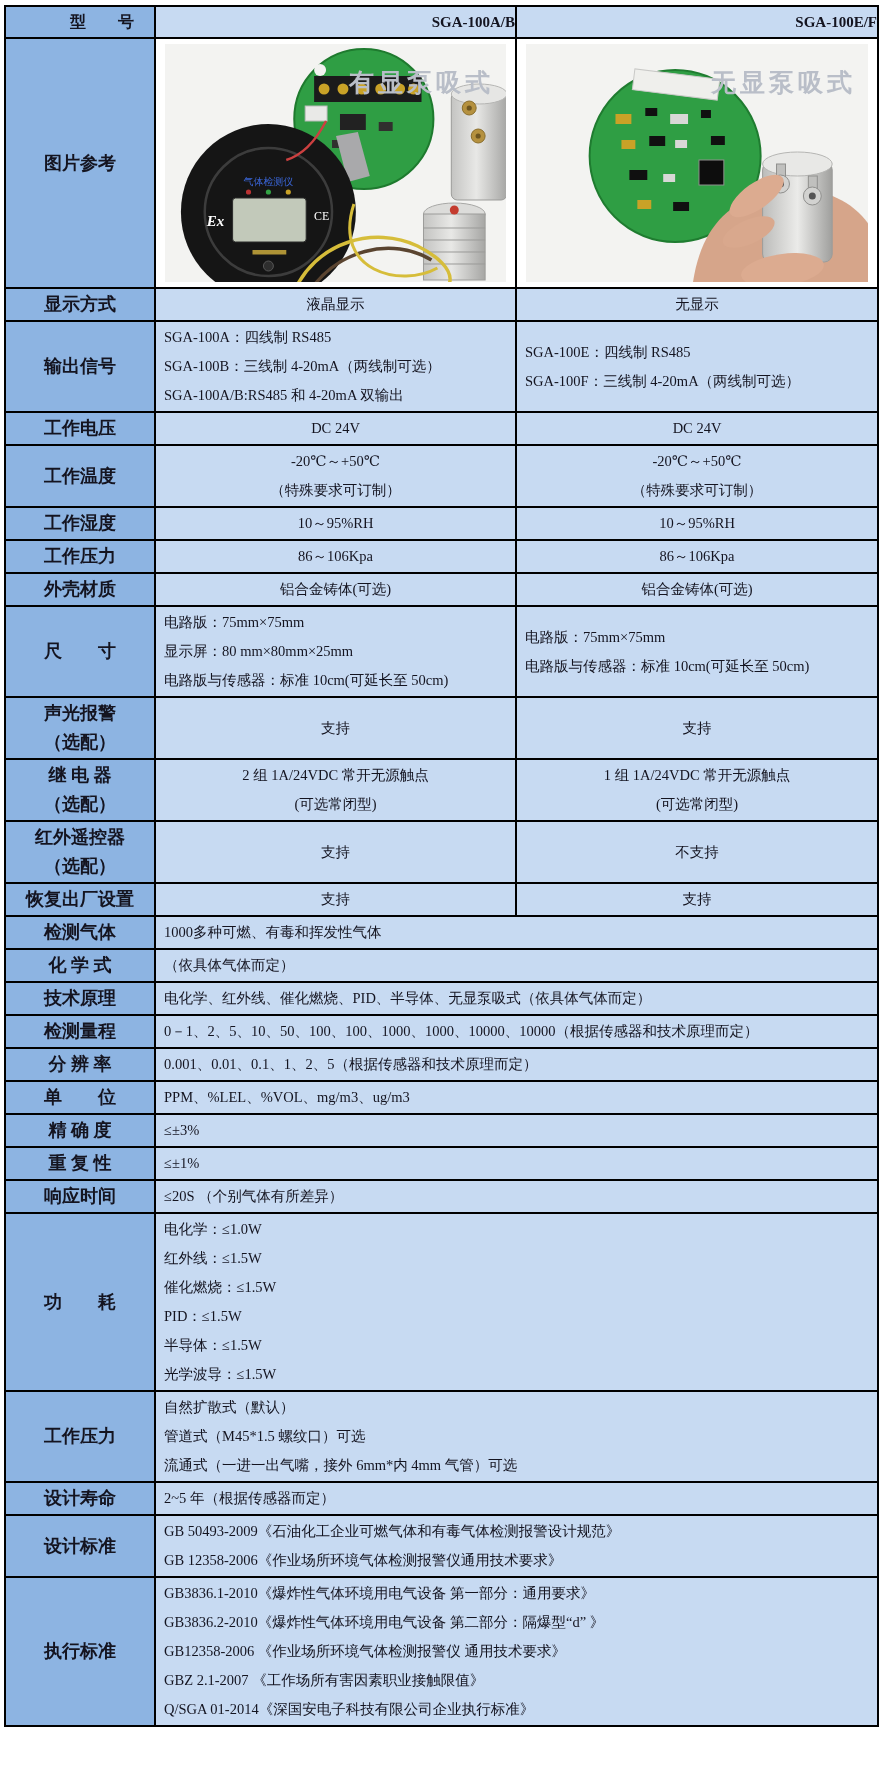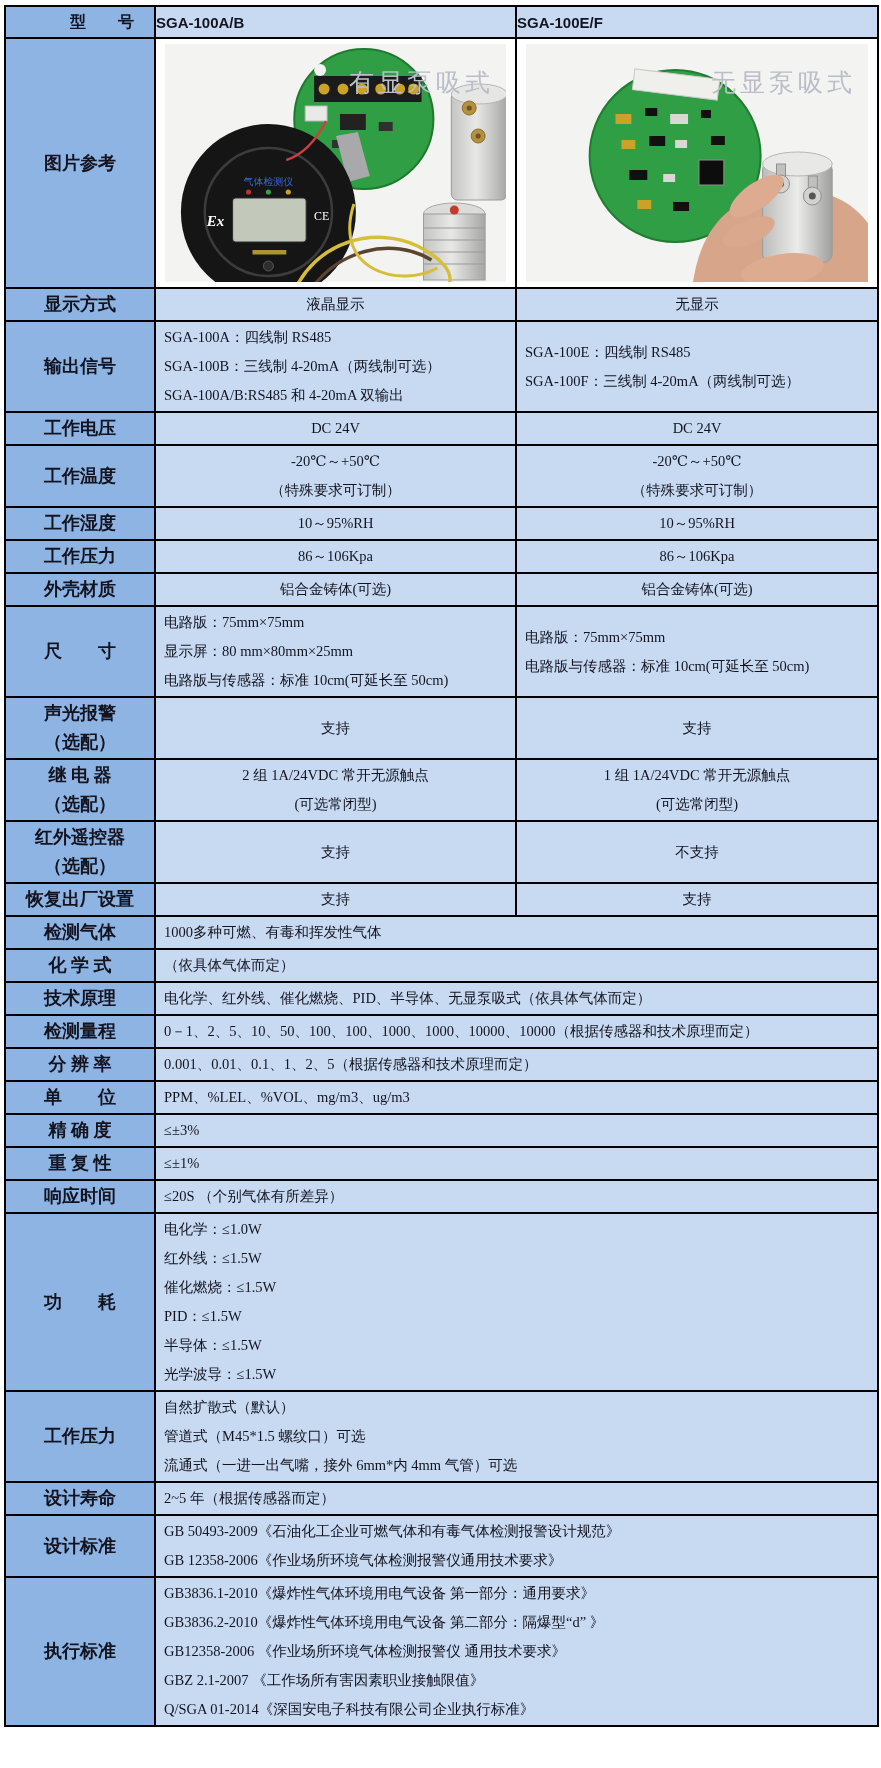--- a/index.html
+++ b/index.html
@@ -11,33 +11,33 @@
   }
   table{border-collapse:collapse;table-layout:fixed;width:873px;}
   td{border:2px solid var(--border,#000);vertical-align:middle;padding:1px 0;}
   .label-cell{
     background:var(--label-bg,#8DB4E2);
     text-align:center;font-weight:bold;font-size:18px;
   }
   .header-label{font-size:16px;padding-left:44px;}
   .header-value{
     background:var(--value-bg,#C7DAF2);
-    text-align:left;font-weight:bold;font-size:15px;
-    font-family:Liberation Sans, sans-serif;
+    text-align:right;font-weight:bold;font-size:15px;
+    font-family:Liberation Serif, serif;
   }
   .value-cell{background:var(--value-bg,#C7DAF2);font-size:14.5px;}
   .value-cell.center{text-align:center;}
   .value-cell.left{text-align:left;padding-left:8px;padding-right:6px;}
   .line{line-height:29px;}
   .photo-cell{background:#fff;padding:5px 9px;}
   .photo{position:relative;height:238px;background:var(--photo-bg,#F3F3F1);overflow:hidden;}
   .photo svg{position:absolute;left:0;top:0;width:100%;height:100%;}
   .watermark{
     position:absolute;top:22px;right:12px;
-    font-size:25px;letter-spacing:4px;font-weight:normal;
+    font-size:25px;letter-spacing:4px;font-weight:bold;
     color:var(--watermark,#B9BEC8);
   }
 </style>
 </head>
 <body>
 
 <table>
   <colgroup>
     <col style="width:150px">
       <col style="width:361px">

